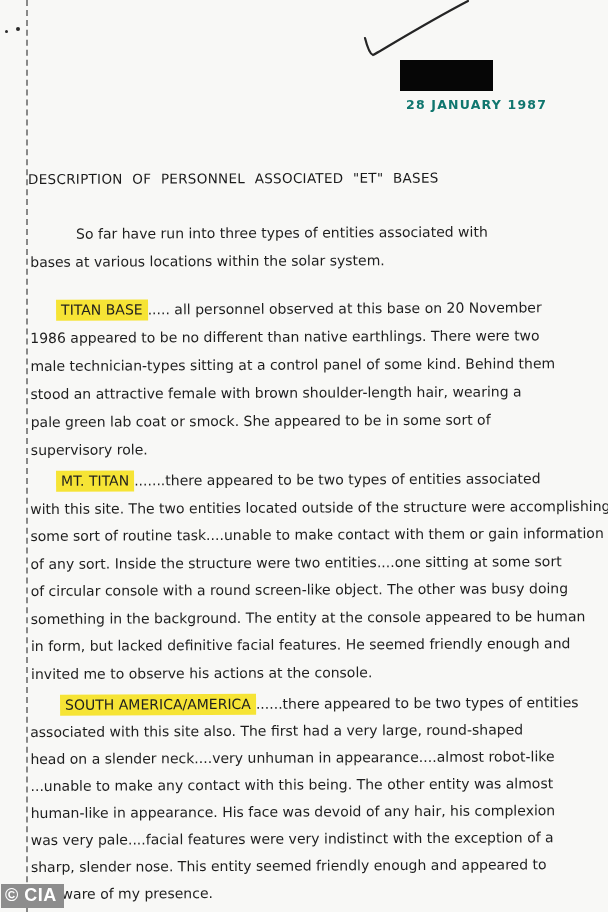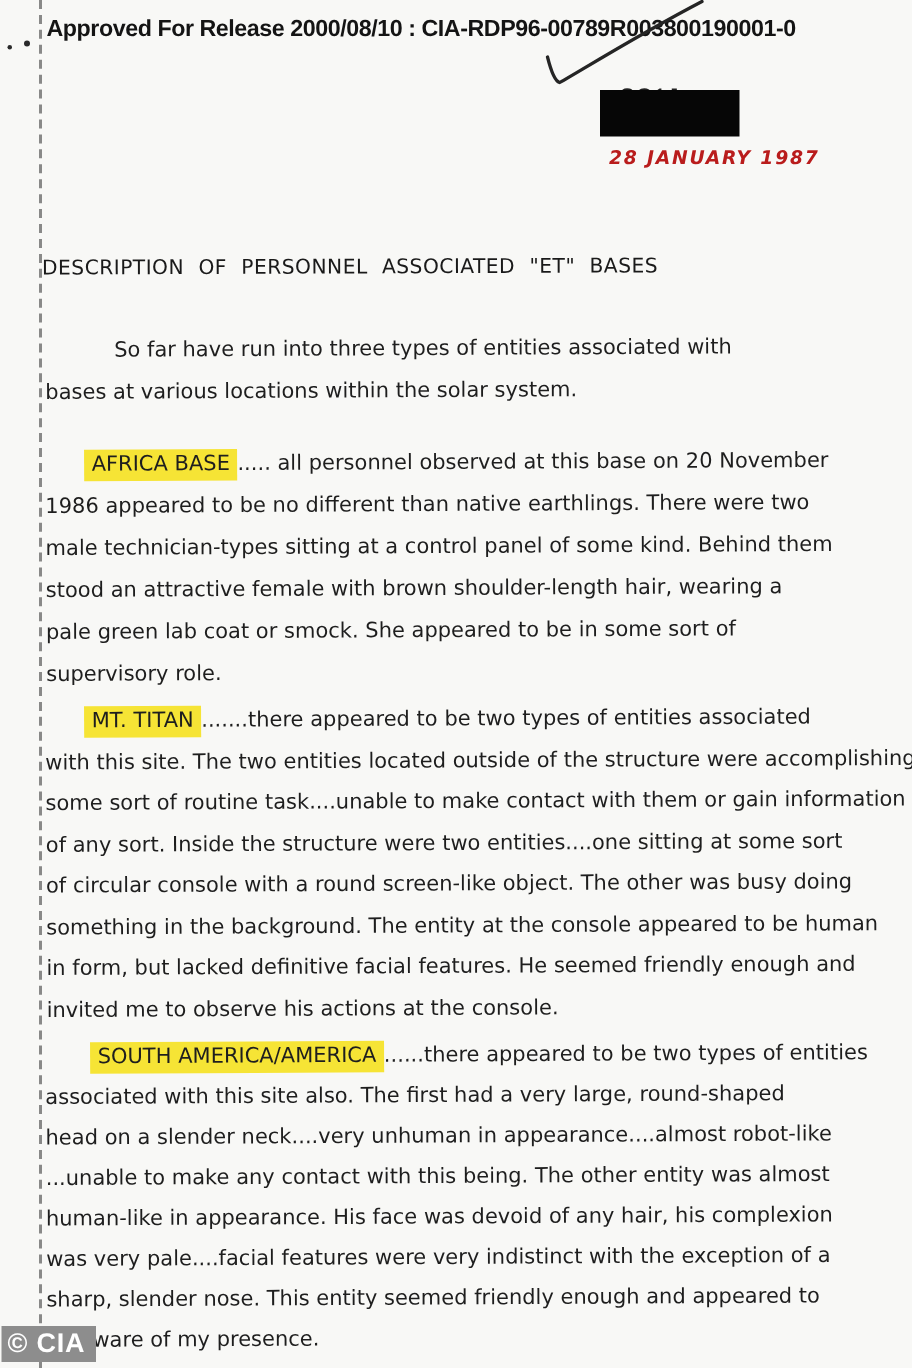--- a/index.html
+++ b/index.html
@@ -32,22 +32,22 @@
     position:absolute;left:413px;top:56px;
     font-size:15px;letter-spacing:.6px;color:#222;
   }
   .redaction{
     position:absolute;left:400px;top:60px;width:93px;height:31px;
     background:var(--redaction);
   }
   .hand-date{
     position:absolute;left:406px;top:97px;
     font-family:"DejaVu Sans",sans-serif;
-    font-size:12.5px;font-weight:bold;font-style:italic;
-    letter-spacing:1.2px;color:#b91c1c;white-space:nowrap;
+    font-size:12.5px;font-weight:bold;
+    letter-spacing:1.2px;color:#0f766e;white-space:nowrap;
   }
   .doc-title{
     position:absolute;left:28px;top:171px;
     font-family:"DejaVu Sans",sans-serif;
     font-size:13.5px;letter-spacing:.3px;word-spacing:5px;color:#1a1a1a;
     white-space:nowrap;transform:rotate(-0.2deg);transform-origin:left top;
   }
   .para{
     position:absolute;left:30px;right:0;
     font-family:"DejaVu Sans",sans-serif;
@@ -77,21 +77,20 @@
 </style>
 </head>
 <body>
 
 <div class="page">
 
   <div class="margin-line"></div>
   <div class="speck a"></div>
   <div class="speck b"></div>
 
-  <div class="approval">Approved For Release 2000/08/10 : CIA-RDP96-00789R003800190001-0</div>
 
   <div class="check-wrap">
     <svg width="150" height="64" viewBox="0 0 150 64">
       <path d="M13 38 C15 46 18 54 21 55 C24 54 70 25 116 1" fill="none" stroke="#252525" stroke-width="2.2" stroke-linecap="round"></path>
     </svg>
   </div>
 
   <div class="stamp-code">SG1J</div>
 
   <div class="redaction"></div>
@@ -100,21 +99,21 @@
 
   <div class="doc-title">DESCRIPTION OF PERSONNEL ASSOCIATED "ET" BASES</div>
 
   <div class="para intro">
       <div class="pline">So far have run into three types of entities associated with</div>
       <div class="pline">bases at various locations within the solar system.</div>
     </div>
 
   <div class="para sec-0">
     <div class="first-line pline">
-      <mark class="hl">AFRICA BASE</mark><span>..... all personnel observed at this base on 20 November</span>
+      <mark class="hl">TITAN BASE</mark><span>..... all personnel observed at this base on 20 November</span>
     </div>
     <div>
         <div class="pline">1986 appeared to be no different than native earthlings. There were two</div>
         <div class="pline">male technician-types sitting at a control panel of some kind. Behind them</div>
         <div class="pline">stood an attractive female with brown shoulder-length hair, wearing a</div>
         <div class="pline">pale green lab coat or smock. She appeared to be in some sort of</div>
         <div class="pline">supervisory role.</div>
       </div>
   </div>
 

